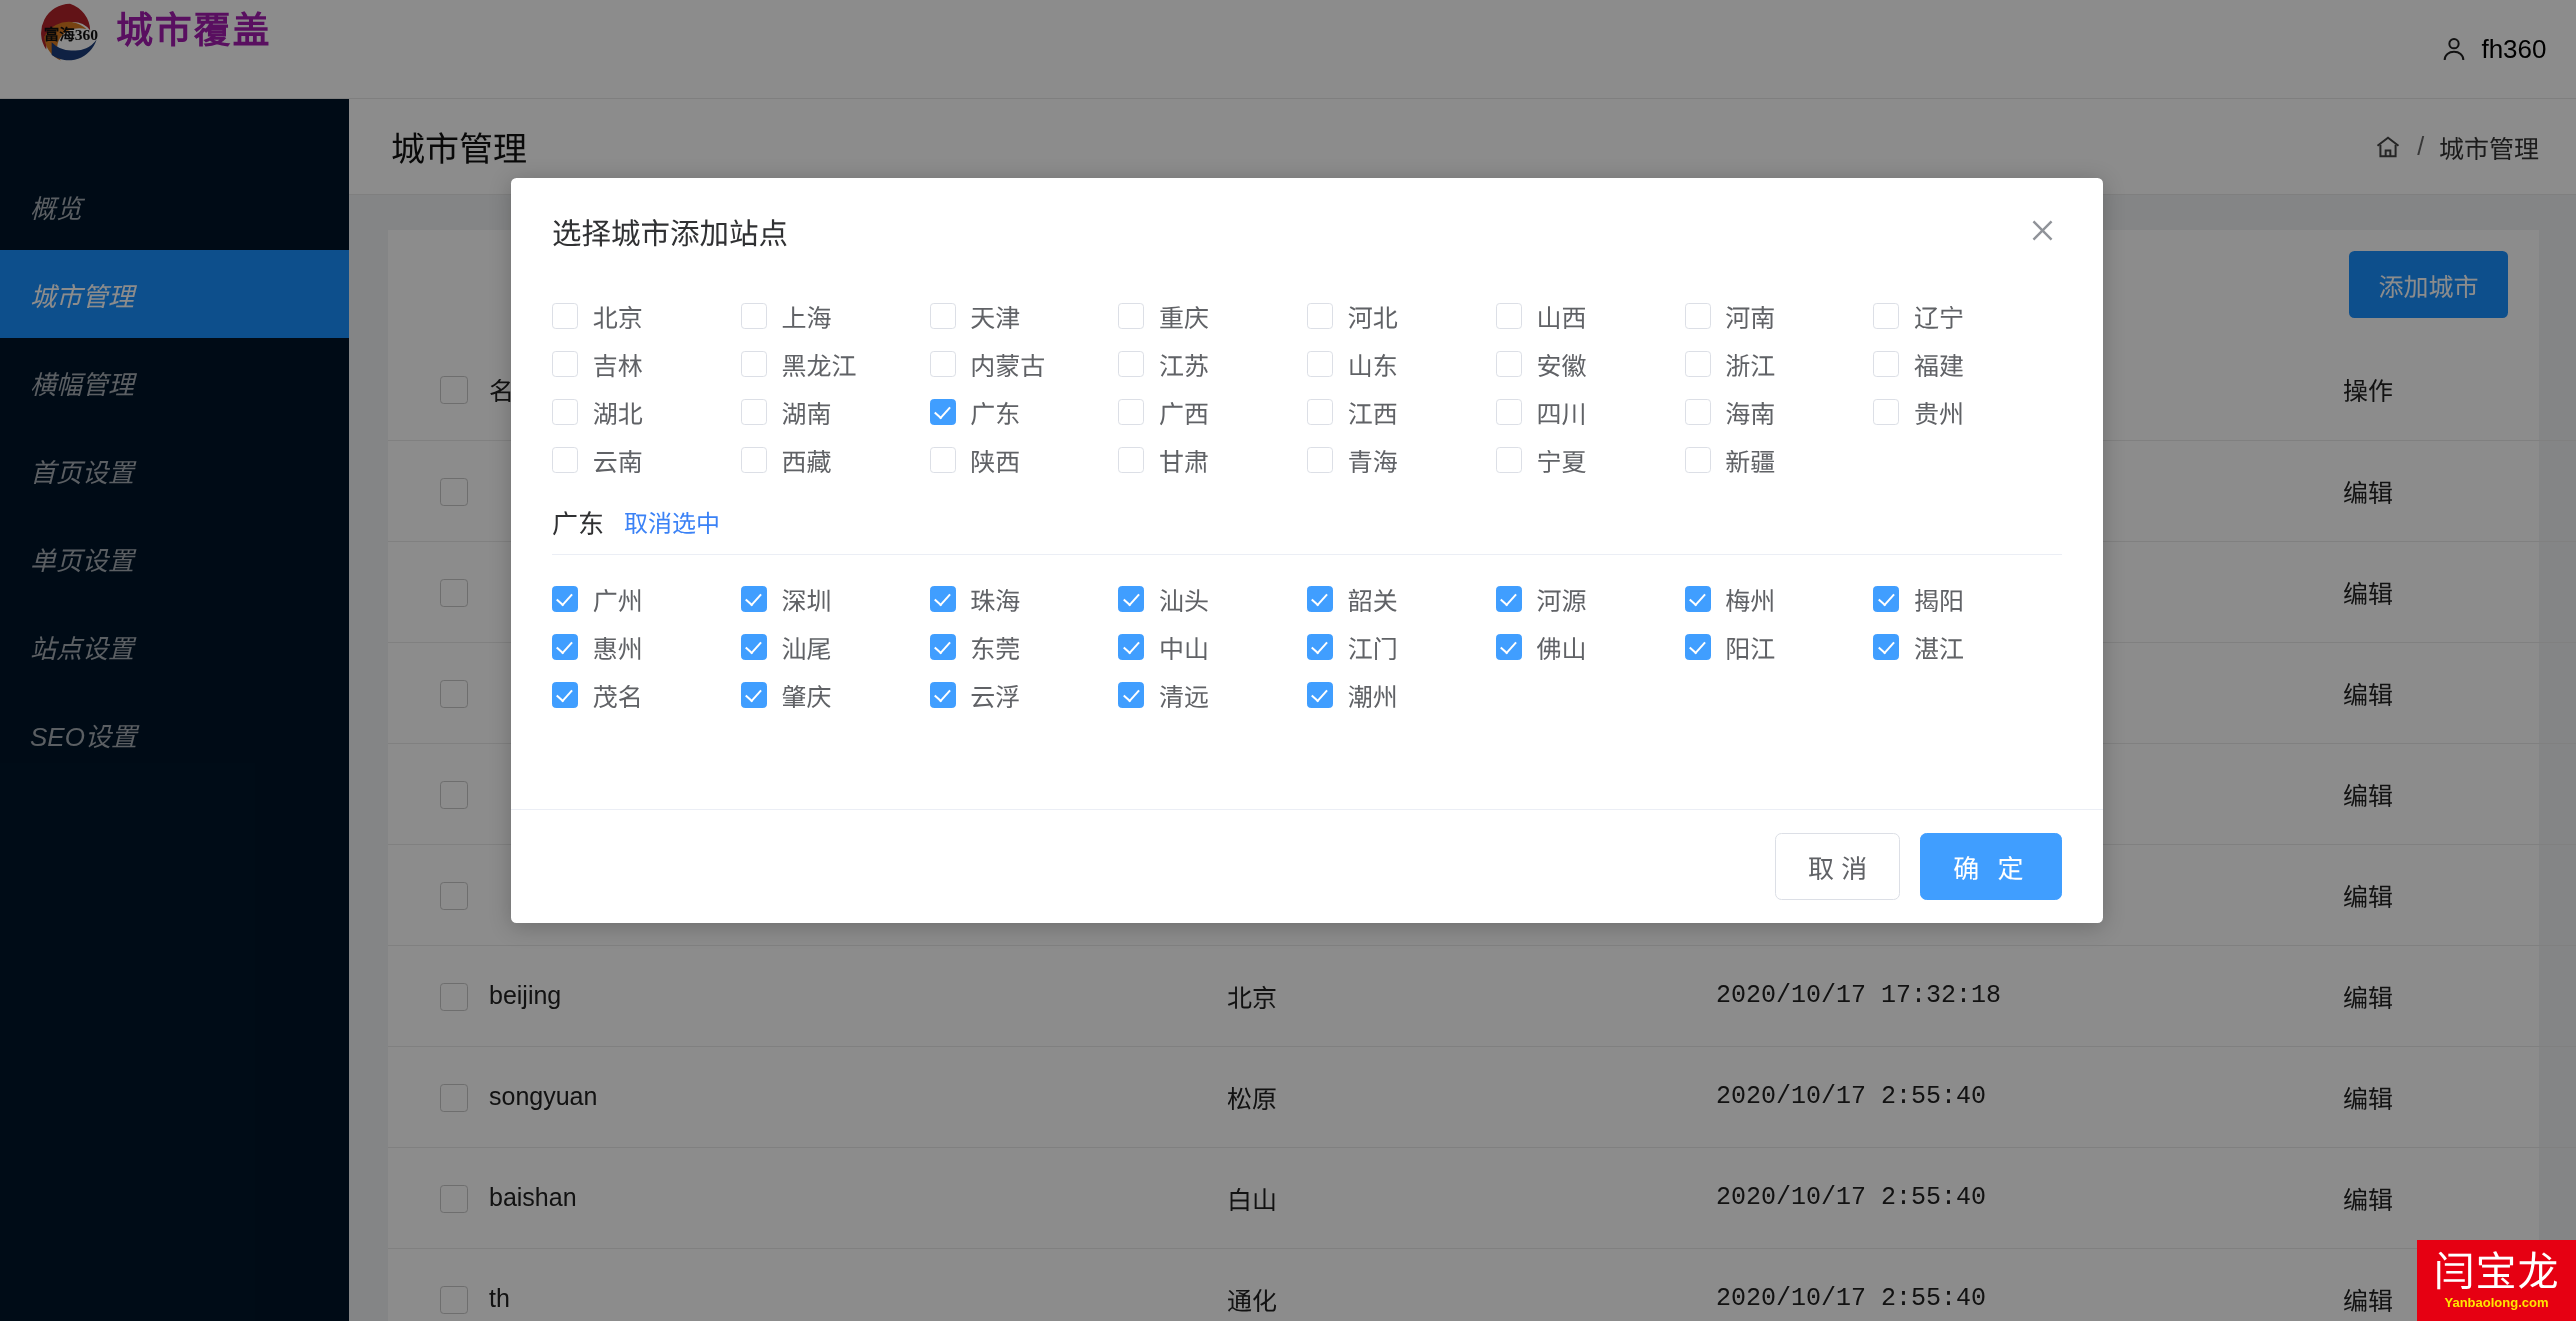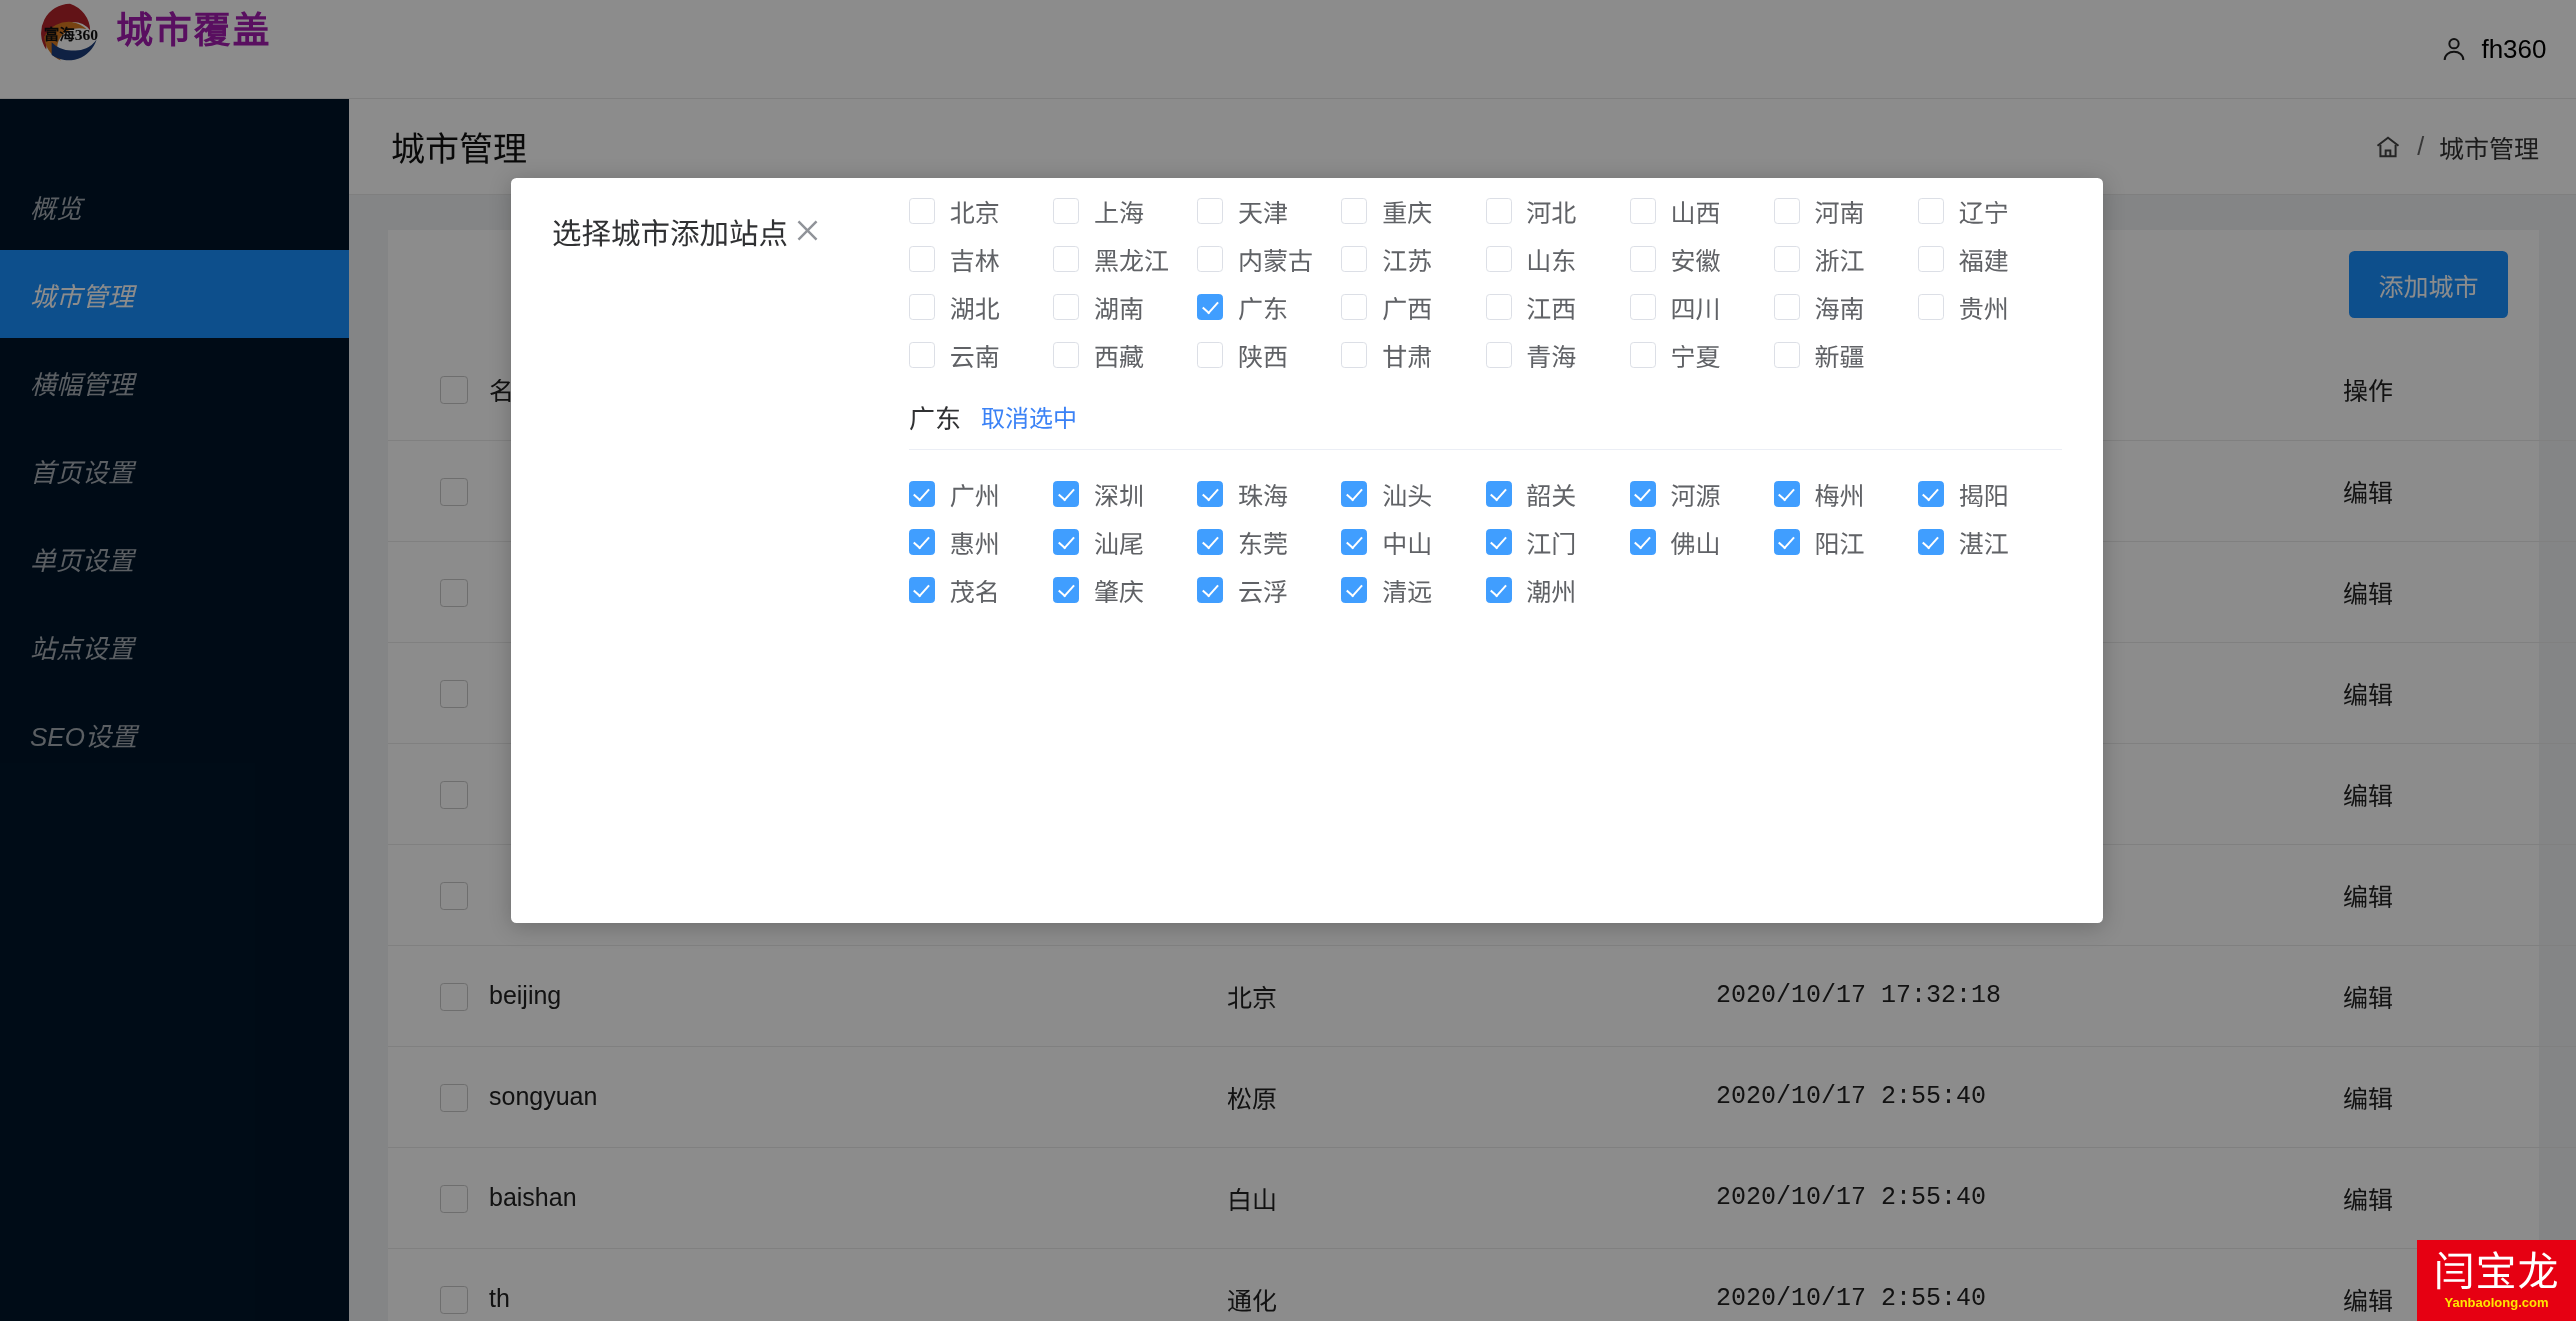--- a/index.html
+++ b/index.html
@@ -124,21 +124,21 @@
   .overlay {
     position: absolute; inset: 0;
     background: rgba(0,0,0,0.45);
     z-index: 20;
   }
   .modal {
     position: absolute; left: 511px; top: 178px;
     width: 1592px; height: 745px;
     background: #ffffff; border-radius: 5.5px;
     box-shadow: 0 3.7px 22px rgba(0,0,0,.22);
-    z-index: 21; display: flex; flex-direction: row;
+    z-index: 21; display: flex; flex-direction: column;
   }
   .modal-head {
     height: 105px; display: flex; align-items: center;
     padding: 0 41px 0 41px; flex: 0 0 auto;
   }
   .modal-title { font-size: 29.5px; color: #303133; white-space: nowrap; }
   .modal-close {
     margin-left: auto; width: 39px; height: 39px;
     cursor: pointer; color: #909399;
     display: flex; align-items: center; justify-content: center;
@@ -578,20 +578,24 @@
             <span class="ck-box"></span>
             <span class="ck-label">清远</span>
           </div>
           <div class="ck-item checked">
             <span class="ck-box"></span>
             <span class="ck-label">潮州</span>
           </div>
         </div>
     </div>
 
+    <div class="modal-foot">
+      <button class="btn btn-cancel">取 消</button>
+      <button class="btn btn-confirm">确 定</button>
+    </div>
   </div>
 
   <div class="watermark">
     <div class="wm-cn">闫宝龙</div>
     <div class="wm-en">Yanbaolong.com</div>
   </div>
 
 </div>
 
 

